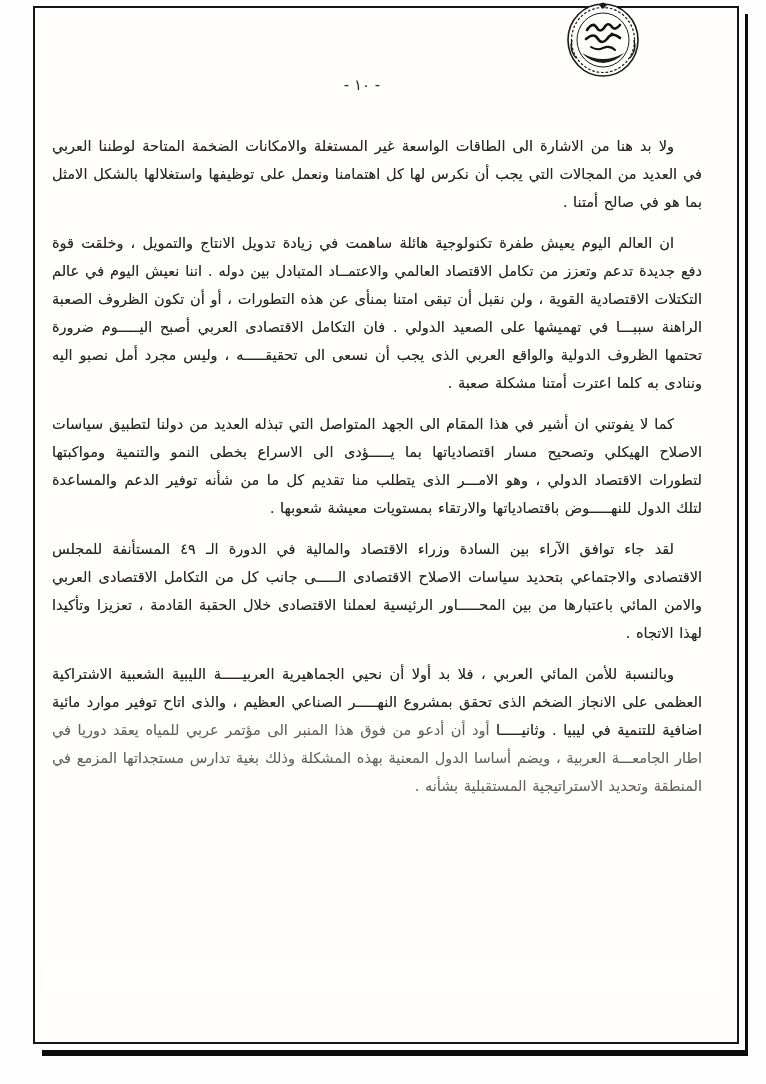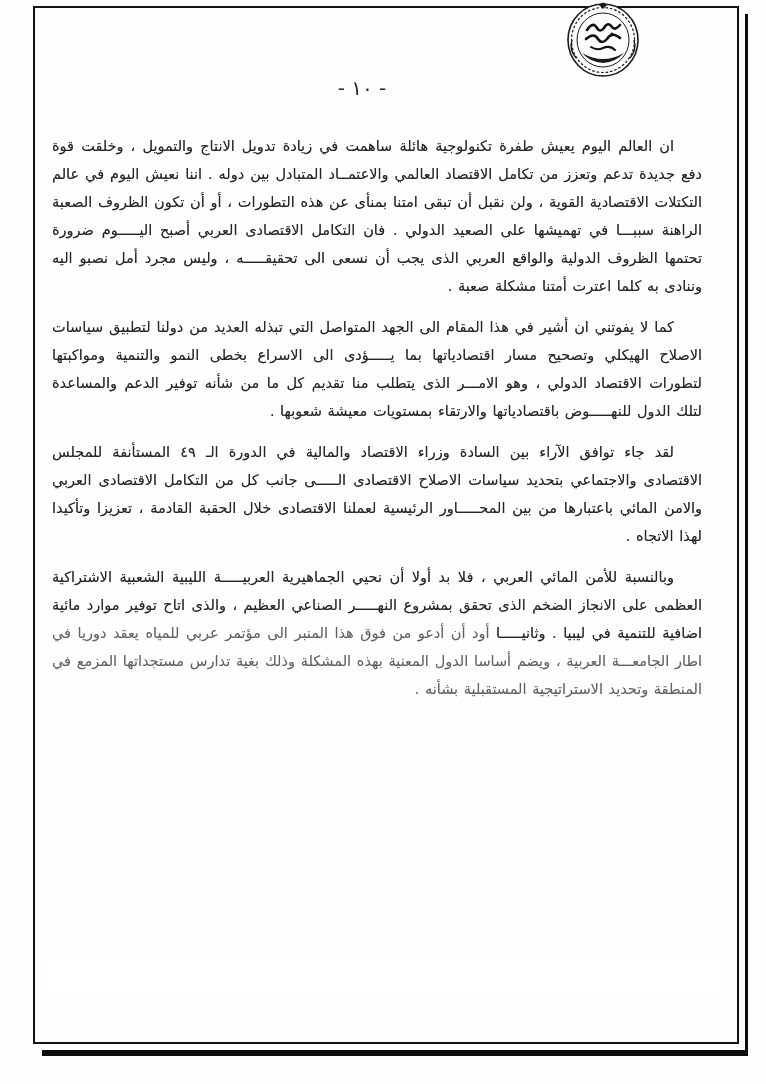--- a/index.html
+++ b/index.html
@@ -43,21 +43,21 @@
     width: 94px;
     height: 78px;
   }
   .page-number {
     position: absolute;
     left: 33px;
     top: 76px;
     width: 702px;
     text-align: center;
     transform: translateX(-22px);
-    font-size: 20px;
+    font-size: 15px;
     color: #2a2a2a;
     letter-spacing: 1px;
   }
   .doc-body {
     position: absolute;
     top: 132px;
     right: 64px;
     left: 52px;
     direction: rtl;
     text-align: justify;
@@ -110,20 +110,21 @@
       <path d="M43 4 q4 -5 8 0 l-4 4 z" fill="#1a1a1a"></path>
       <path d="M16 39 q-3 10 4 18" fill="none" stroke="#1a1a1a" stroke-width="1.4"></path>
       <path d="M78 39 q3 10 -4 18" fill="none" stroke="#1a1a1a" stroke-width="1.4"></path>
     </svg>
   </div>
 
   <div class="page-number">- ١٠ -</div>
 
   <div class="doc-body">
 
+    <p class="para">ولا بد هنا من الاشارة الى الطاقات الواسعة غير المستغلة والامكانات الضخمة المتاحة لوطننا العربي في العديد من المجالات التي يجب أن نكرس لها كل اهتمامنا ونعمل على توظيفها واستغلالها بالشكل الامثل بما هو في صالح أمتنا .</p>
 
     <p class="para">ان العالم اليوم يعيش طفرة تكنولوجية هائلة ساهمت في زيادة تدويل الانتاج والتمويل ، وخلقت قوة دفع جديدة تدعم وتعزز من تكامل الاقتصاد العالمي والاعتمــاد المتبادل بين دوله . اننا نعيش اليوم في عالم التكتلات الاقتصادية القوية ، ولن نقبل أن تبقى امتنا بمنأى عن هذه التطورات ، أو أن تكون الظروف الصعبة الراهنة سببـــا في تهميشها على الصعيد الدولي .  فان التكامل الاقتصادى العربي أصبح اليـــــوم ضرورة تحتمها الظروف الدولية والواقع العربي الذى يجب أن نسعى الى تحقيقـــــه ، وليس مجرد أمل نصبو اليه وننادى به كلما اعترت أمتنا مشكلة صعبة .</p>
 
     <p class="para">كما لا يفوتني ان أشير في هذا المقام الى الجهد المتواصل التي تبذله العديد من دولنا لتطبيق سياسات الاصلاح الهيكلي وتصحيح مسار اقتصادياتها بما يـــــؤدى الى الاسراع بخطى النمو والتنمية ومواكبتها لتطورات الاقتصاد الدولي ، وهو الامـــر الذى يتطلب منا تقديم كل ما من شأنه توفير الدعم والمساعدة لتلك الدول للنهـــــوض باقتصادياتها والارتقاء بمستويات معيشة شعوبها .</p>
 
     <p class="para">لقد جاء توافق الآراء بين السادة وزراء الاقتصاد والمالية في الدورة الـ ٤٩ المستأنفة للمجلس الاقتصادى والاجتماعي بتحديد سياسات الاصلاح الاقتصادى الـــــى جانب كل من التكامل الاقتصادى العربي والامن المائي باعتبارها من بين المحـــــاور الرئيسية لعملنا الاقتصادى خلال الحقبة القادمة ، تعزيزا وتأكيدا لهذا الاتجاه .</p>
 
     <p class="para"><span>وبالنسبة للأمن المائي العربي ، فلا بد أولا أن نحيي الجماهيرية العربيـــــة الليبية الشعبية الاشتراكية العظمى على الانجاز الضخم الذى تحقق بمشروع النهـــــر الصناعي العظيم ، والذى اتاح توفير موارد مائية اضافية للتنمية في ليبيا . وثانيـــــا</span><span class="faded"> أود أن أدعو من فوق هذا المنبر الى مؤتمر عربي للمياه يعقد دوريا في اطار الجامعـــة العربية ، ويضم أساسا الدول المعنية بهذه المشكلة وذلك بغية تدارس مستجداتها المزمع في المنطقة وتحديد الاستراتيجية المستقبلية بشأنه .</span></p>
 
   </div>

